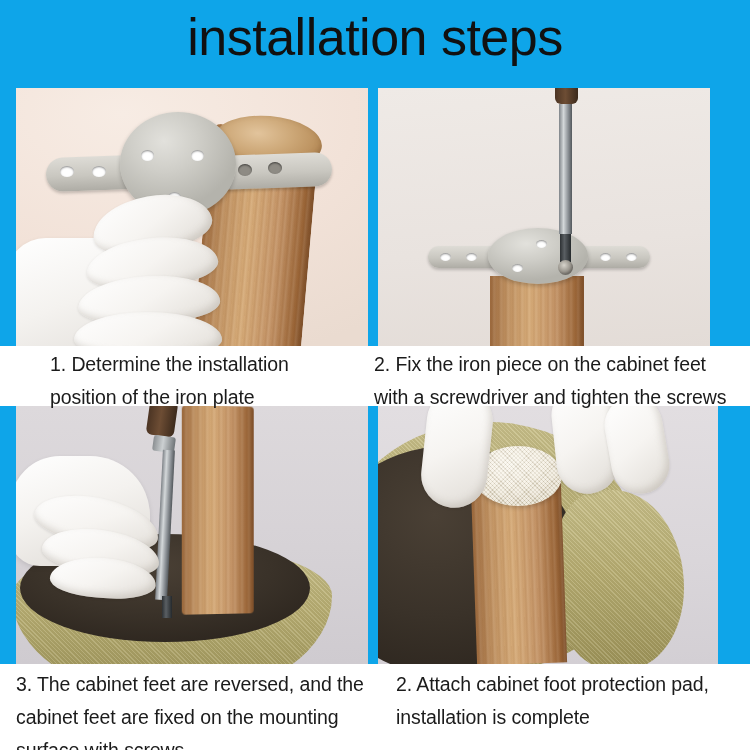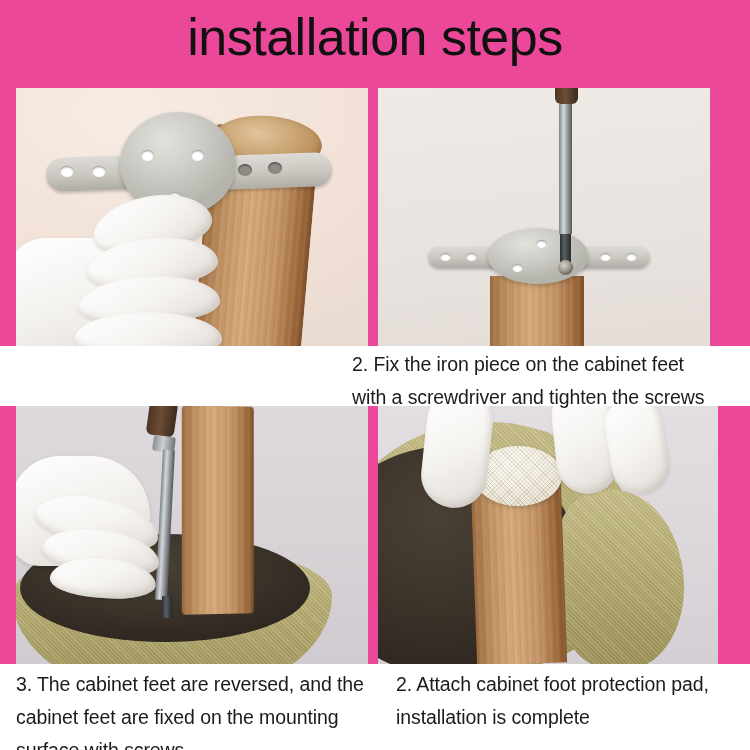--- a/index.html
+++ b/index.html
@@ -12,21 +12,21 @@
     width: 750px;
     height: 750px;
     overflow: hidden;
     font-family: "Liberation Sans", sans-serif;
     -webkit-font-smoothing: antialiased;
   }
   #page {
     position: relative;
     width: 750px;
     height: 750px;
-    background: #ec4899;
+    background: #0ea5e9;
     overflow: hidden;
   }
 
   
   .page-title {
     position: absolute;
     left: 0;
     top: 6px;
     width: 750px;
     text-align: center;
@@ -196,21 +196,21 @@
   .caption {
     position: absolute;
     font-family: "Liberation Sans", sans-serif;
     font-size: 19.5px;
     line-height: 33px;
     color: #1b1b1b;
     white-space: pre-line;
     letter-spacing: -0.1px;
   }
   .c1 { left: 50px;  top: 348px; width: 320px; }
-  .c2 { left: 352px; top: 348px; width: 376px; }
+  .c2 { left: 374px; top: 348px; width: 376px; }
   .c3 { left: 16px;  top: 668px; width: 362px; }
   .c4 { left: 396px; top: 668px; width: 354px; }
 
   .caption-band {
     position: absolute;
     background: #ffffff;
   }
   .band-r1 { left: 0; top: 346px; width: 750px; height: 60px; }
   .band-r2 { left: 0; top: 664px; width: 750px; height: 86px; }
 </style>
@@ -307,20 +307,22 @@
 
       <div class="finger" style="left:46px; top:-18px; width:66px; height:120px; border-radius:34px; transform:rotate(6deg);"></div>
       <div class="finger" style="left:176px; top:-22px; width:62px; height:110px; border-radius:32px; transform:rotate(-6deg);"></div>
       <div class="finger" style="left:230px; top:-10px; width:58px; height:98px; border-radius:30px; transform:rotate(-10deg);"></div>
     </div>
   </div>
 
   <div class="caption-band band-r1"></div>
   <div class="caption-band band-r2"></div>
 
+  <div class="caption c1">1. Determine the installation
+position of the iron plate</div>
   <div class="caption c2">2. Fix the iron piece on the cabinet feet
 with a screwdriver and tighten the screws</div>
   <div class="caption c3">3. The cabinet feet are reversed, and the
 cabinet feet are fixed on the mounting
 surface with screws.</div>
   <div class="caption c4">2. Attach cabinet foot protection pad,
 installation is complete</div>
 
 </div>
 

